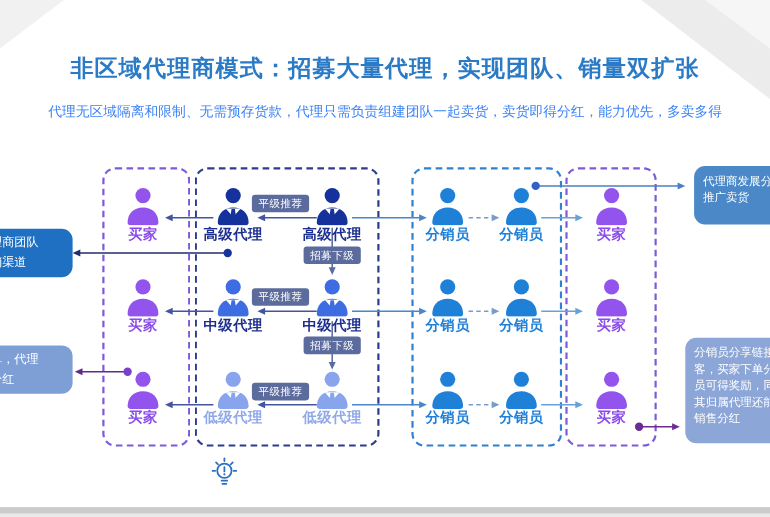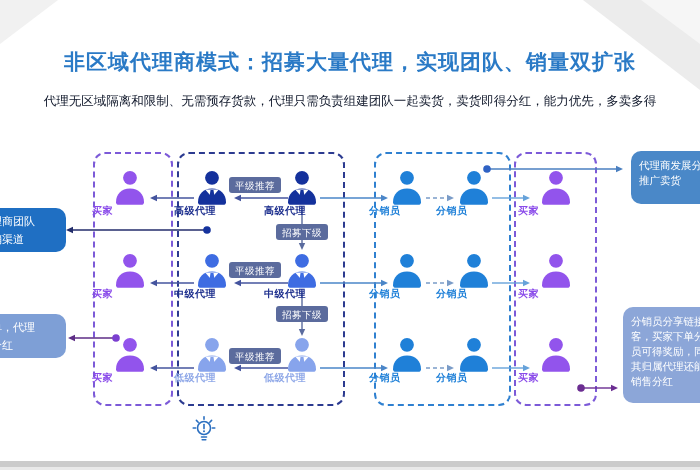--- a/index.html
+++ b/index.html
@@ -7,28 +7,28 @@
     position:relative;width:700px;height:470px;overflow:hidden;background:#ffffff;
     font-family:"Liberation Sans","DejaVu Sans",sans-serif;
   }
   #slide svg.layer{position:absolute;left:0;top:0;pointer-events:none;}
   #title{
     position:absolute;left:0;top:48px;width:700px;text-align:center;
     font-size:21px;font-weight:bold;color:#2a7ac6;letter-spacing:1px;z-index:3;
   }
   #subtitle{
     position:absolute;left:0;top:93px;width:700px;text-align:center;
-    font-size:12.5px;color:#0f172a;z-index:3;
+    font-size:12.5px;color:#3b82f6;z-index:3;
   }
   .group{
     position:absolute;border:2px dashed #999;border-radius:12px;z-index:1;
   }
   .node{position:absolute;z-index:3;}
   .node-label{
-    position:absolute;width:76px;text-align:left;font-size:10px;font-weight:bold;z-index:3;
+    position:absolute;width:76px;text-align:center;font-size:13px;font-weight:bold;z-index:3;
     letter-spacing:0.5px;
   }
   .badge{
     position:absolute;transform:translate(-50%,-50%);background:#5b6b9d;color:#ffffff;
     font-size:9.5px;line-height:11px;padding:2.5px 6px;border-radius:3px;white-space:nowrap;
     z-index:4;letter-spacing:0.5px;
   }
   .callout{
     position:absolute;border-radius:10px;color:#ffffff;z-index:5;box-sizing:border-box;
     padding:7px 8px;font-size:10.5px;line-height:15px;

